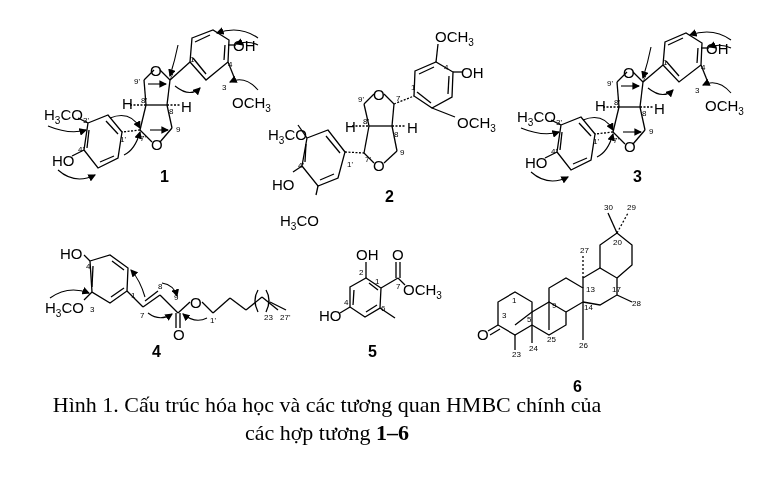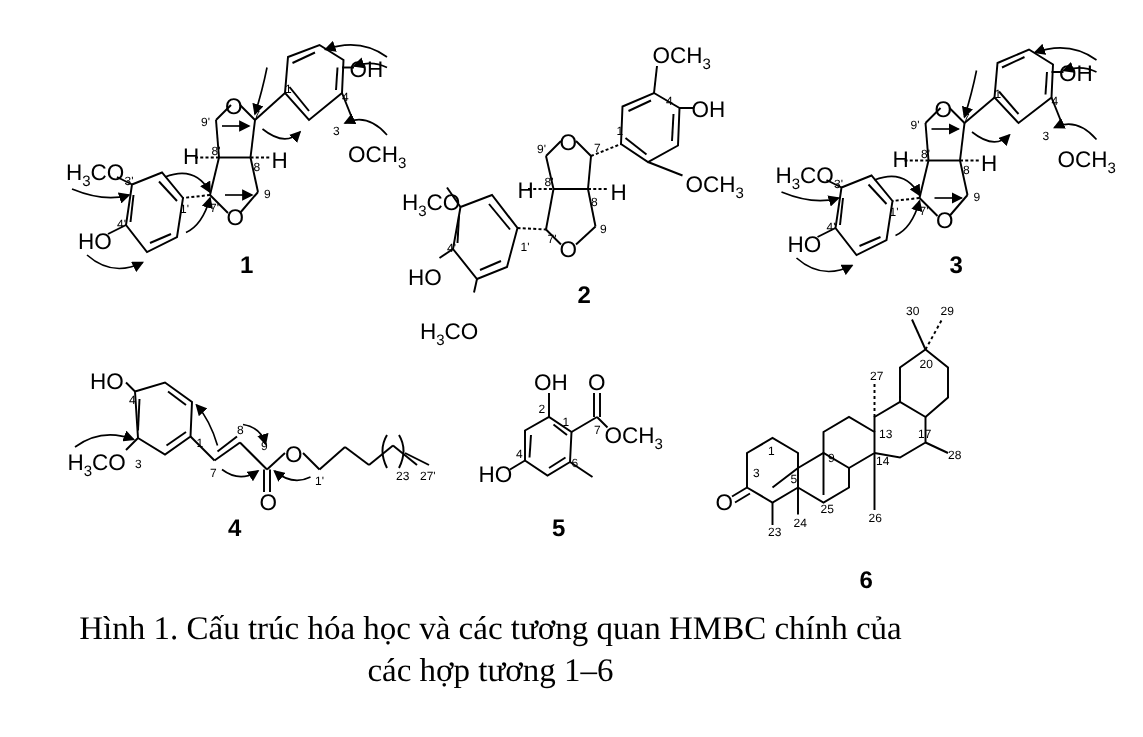--- a/index.html
+++ b/index.html
@@ -6,25 +6,25 @@
   body { width: 762px; height: 491px; position: relative; overflow: hidden; }
   #figure { position: absolute; left: 0; top: 0; width: 762px; height: 400px; }
   svg text { font-family: "Liberation Sans", sans-serif; fill: #000; }
   .lbl { font-size: 15px; }
   .sub { font-size: 10px; }
   .num { font-size: 8px; }
   .cnum { font-size: 16px; font-weight: bold; }
   .bond { stroke: #000; stroke-width: 1.3; fill: none; }
   .arr { stroke: #000; stroke-width: 1.1; fill: none; marker-end: url(#ah); }
   #caption {
-    position: absolute; left: 0; top: 405px; width: 654px;
+    position: absolute; left: 0; top: 391px; width: 654px;
     text-align: center; font-family: "Liberation Serif", serif;
     font-size: 22px; line-height: 28px; color: #000;
   }
-  #caption b { font-weight: normal; }
+  #caption b { font-weight: bold; }
 </style>
 </head>
 <body>
 
 <div id="figure">
 <svg width="762" height="400" viewBox="0 0 762 400" xmlns="http://www.w3.org/2000/svg">
   <defs>
     <marker id="ah" markerWidth="7" markerHeight="7" refX="6" refY="3.5" orient="auto">
       <path d="M0,0 L7,3.5 L0,7 z" fill="#000"></path>
     </marker>

